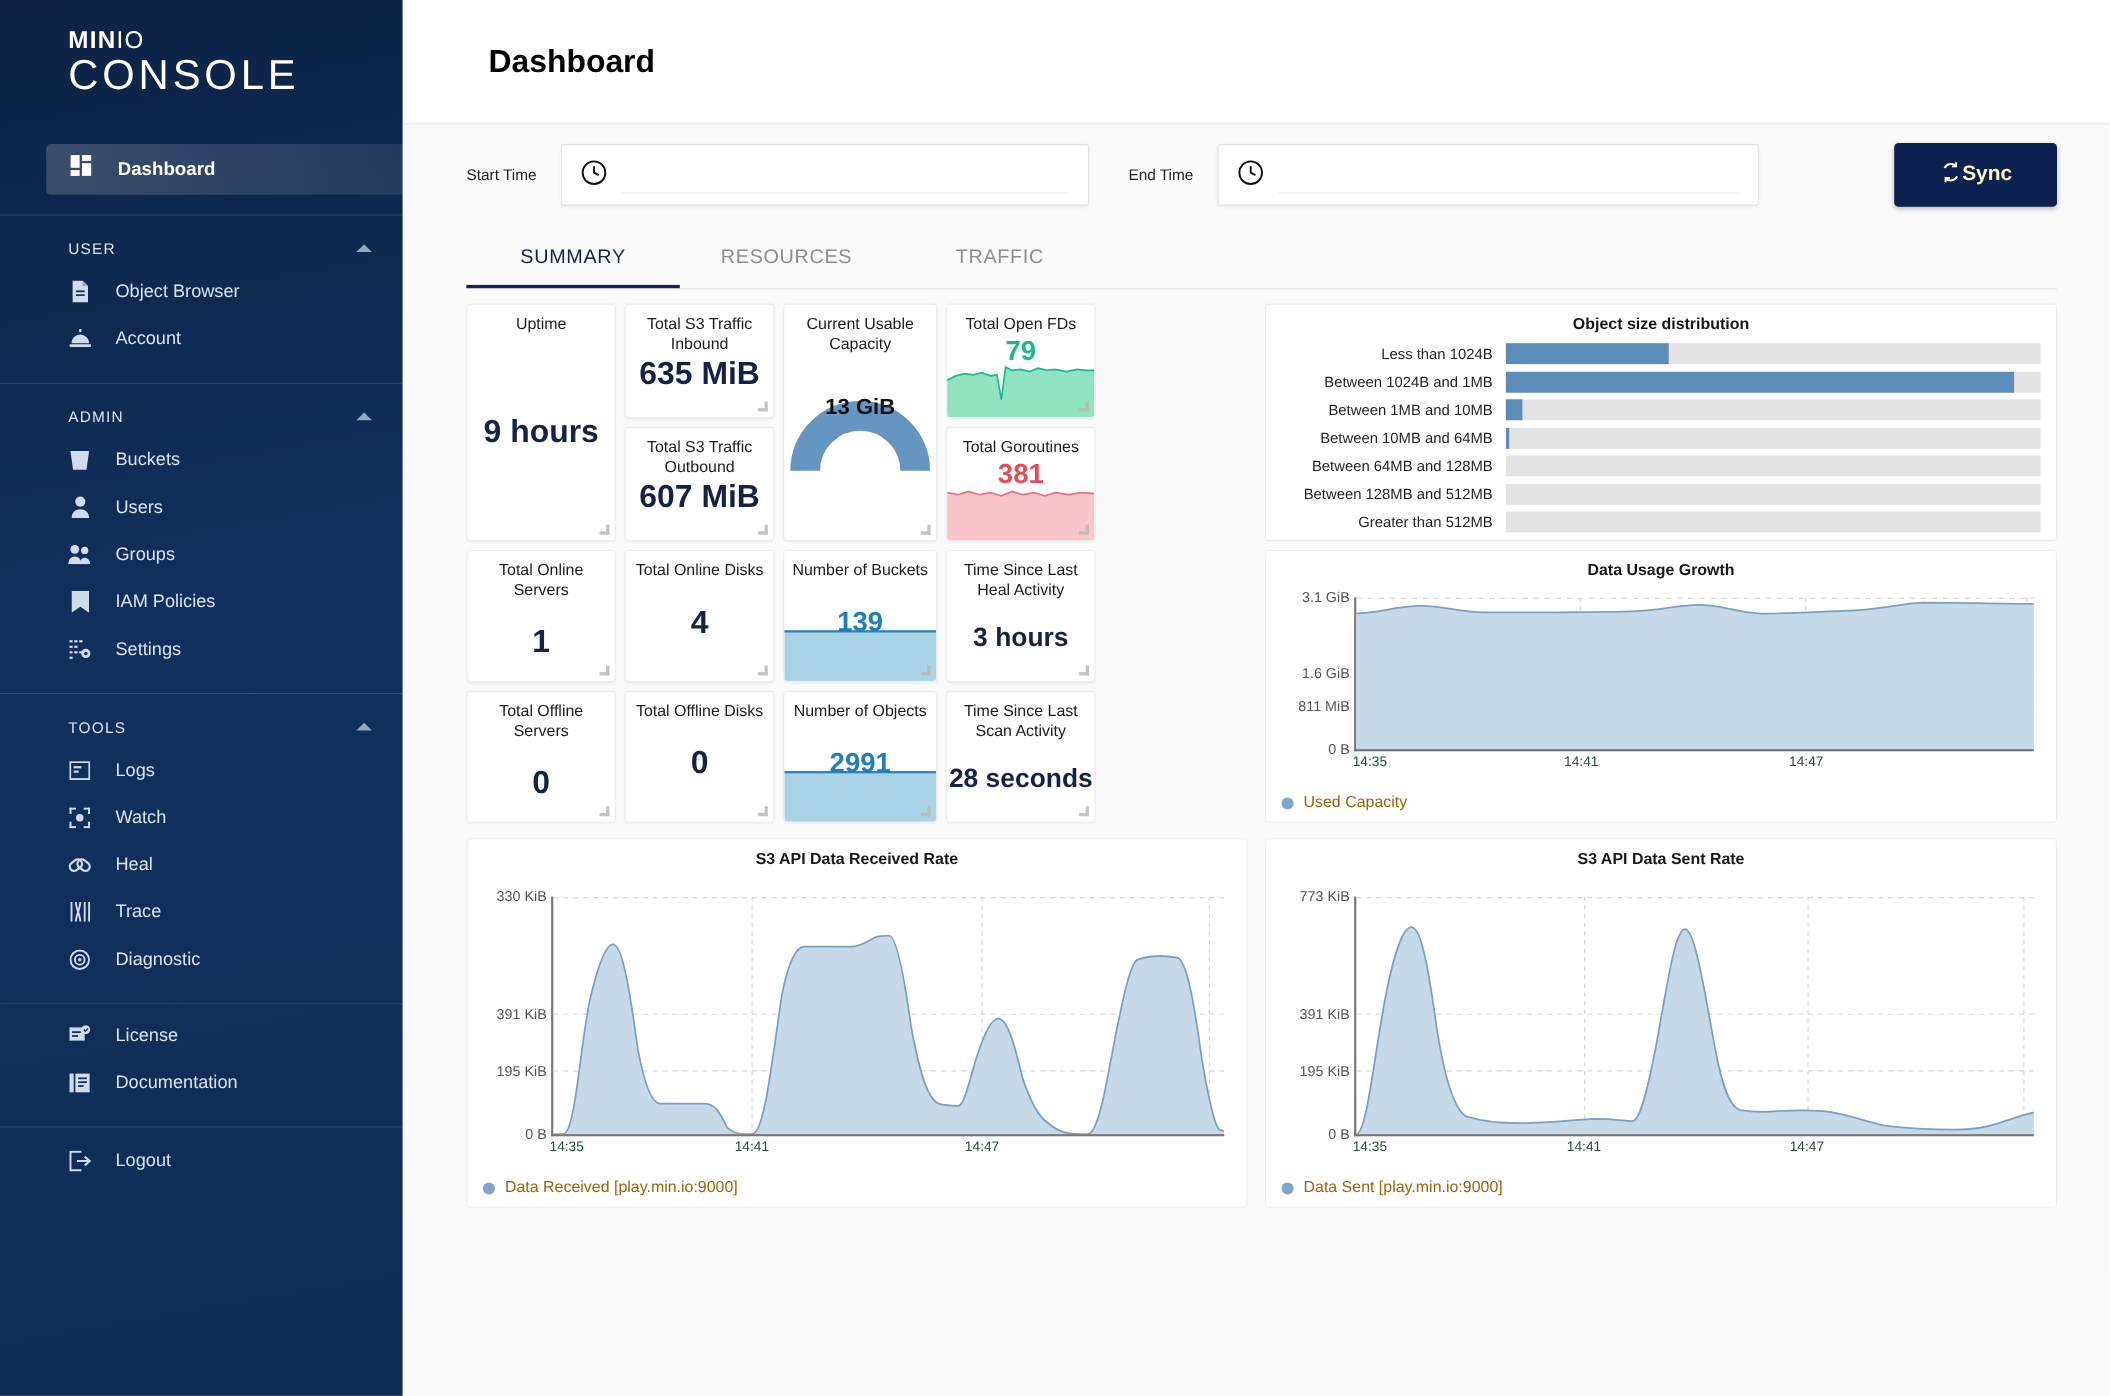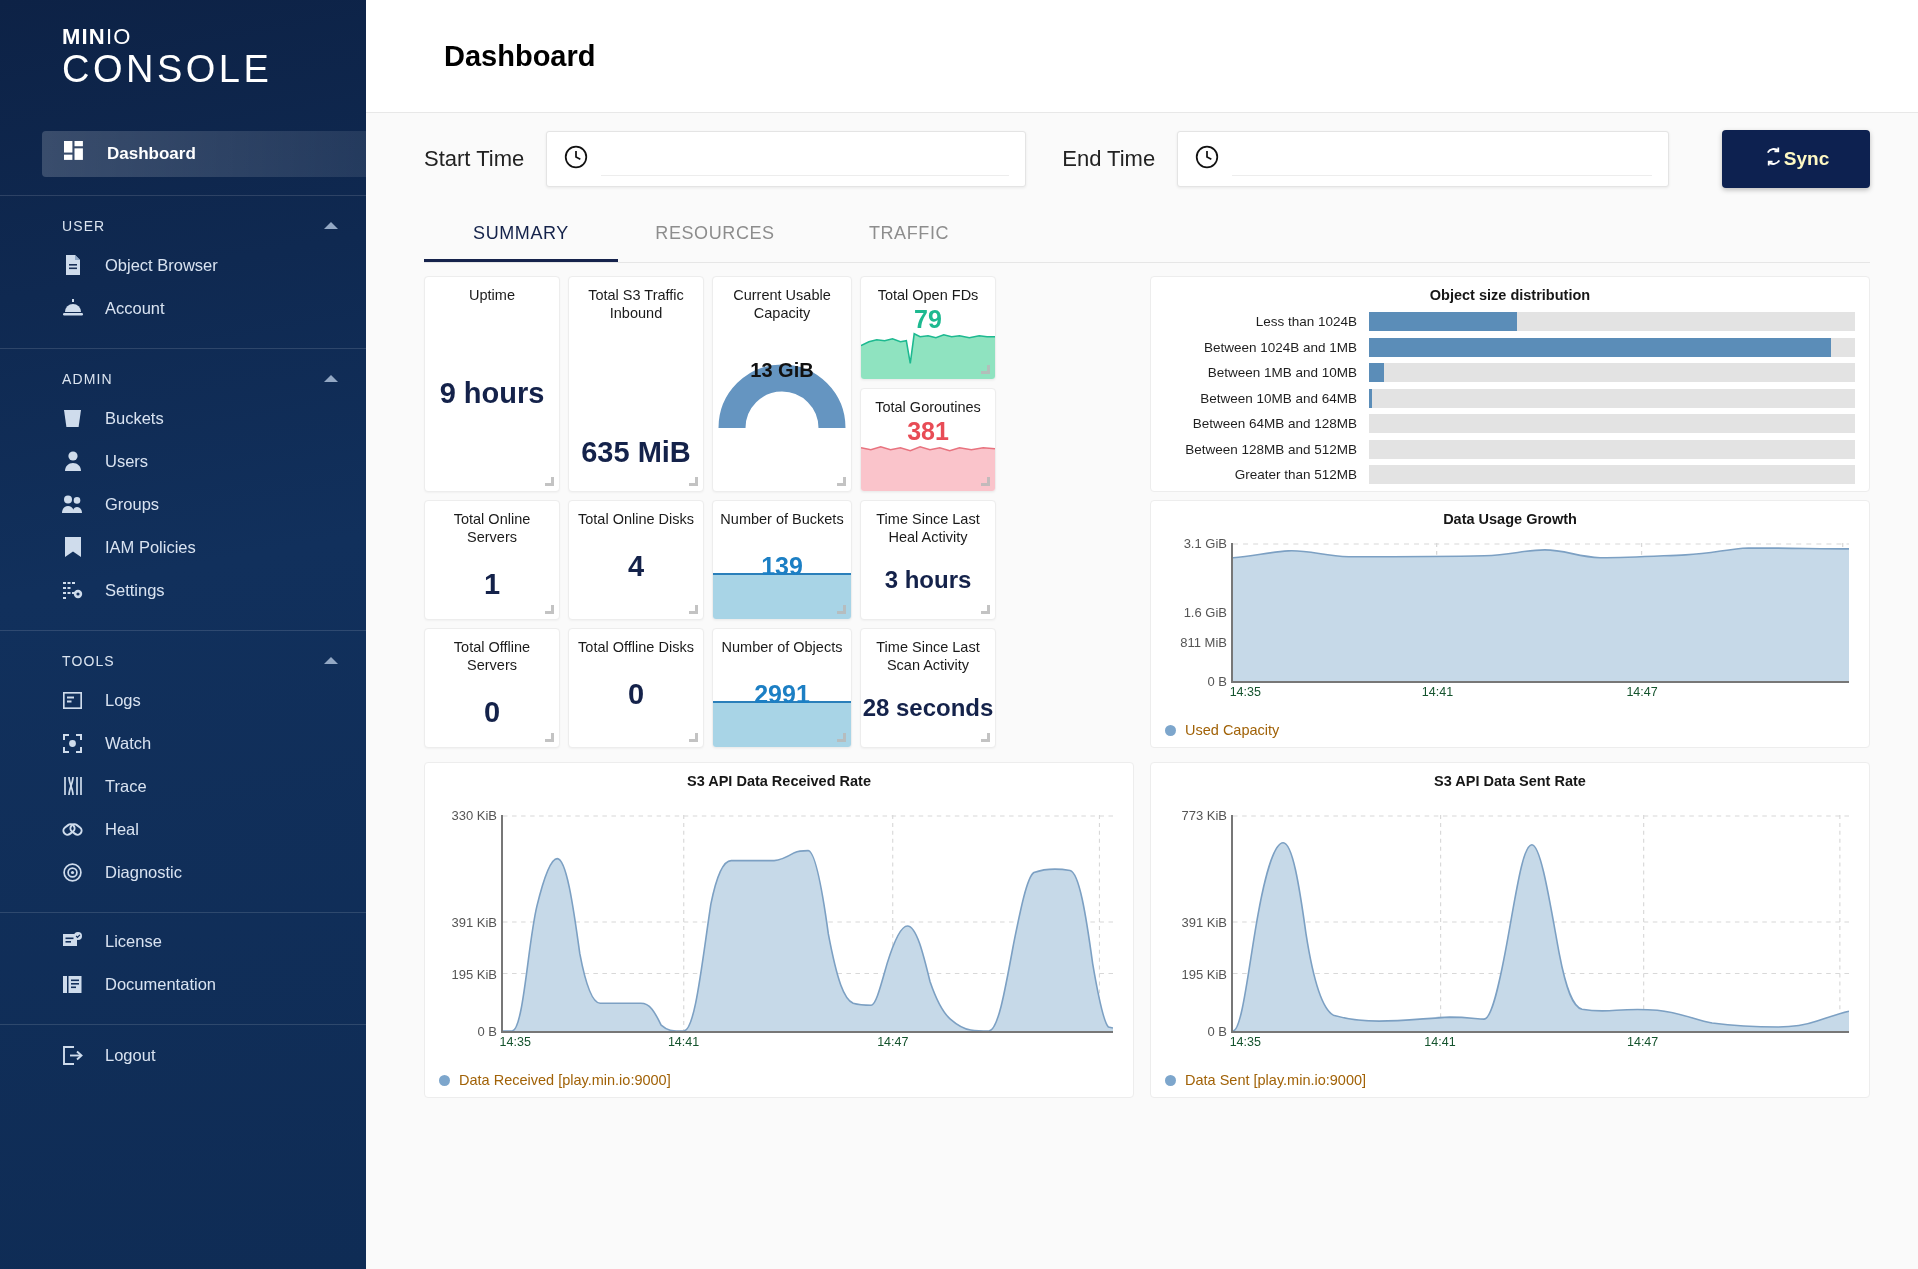--- a/index.html
+++ b/index.html
@@ -49,21 +49,21 @@
   #topbar {
     height: 113px; background: #fff; border-bottom: 1px solid #e8e8e8;
     display: flex; align-items: center; padding-left: 78px; flex: 0 0 113px;
   }
   #topbar h1 { font-size: 29px; font-weight: 700; color: #000; }
 
   #content { flex: 1; padding: 0 48px 0 58px; overflow: hidden; }
 
   
   #timebar { display: flex; align-items: center; height: 92px; gap: 0; }
-  .tlabel { font-size: 22px; color: #222; font-weight: 400; }
+  .tlabel { font-size: 14px; color: #222; font-weight: 400; }
   .tfield {
     background: #fff; border: 1px solid #e4e4e4; border-radius: 3px;
     height: 56px; display: flex; align-items: center; padding: 0 16px;
     box-shadow: 0 1px 3px rgba(0,0,0,.07);
   }
   .tfield.start { width: 480px; margin-left: 22px; }
   .tfield.end   { width: 492px; margin-left: 22px; }
   .tfield .underline { flex: 1; height: 1px; background: #ededed; margin-left: 12px; align-self: flex-end; margin-bottom: 10px; }
   .tspacer { width: 36px; }
   #sync-btn {
@@ -304,42 +304,42 @@
               <rect x="13" y="17" width="6" height="2"></rect>
               <rect x="17" y="13" width="2" height="6"></rect>
             </g>
             <circle cx="9.5" cy="9.5" r="3.4" fill="#cfdcec"></circle>
           </svg>
       </span>
       <span>Watch</span>
     </div>
     <div class="nav-item">
       <span class="ico">
+        <svg width="21" height="19" viewBox="0 0 21 19">
+            <g fill="none" stroke="#cfdcec" stroke-width="2">
+              <rect x="1" y="5.5" width="12" height="8" rx="4" transform="rotate(-38 7 9.5)"></rect>
+              <rect x="8" y="5.5" width="12" height="8" rx="4" transform="rotate(38 14 9.5)"></rect>
+            </g>
+          </svg>
+      </span>
+      <span>Heal</span>
+    </div>
+    <div class="nav-item">
+      <span class="ico">
         <svg width="20" height="18" viewBox="0 0 20 18">
             <g stroke="#cfdcec" stroke-width="1.7" fill="none">
               <path d="M2 0v18"></path>
               <path d="M6 0c0 6 4 12 4 18"></path>
               <path d="M10 0c0 6-4 12-4 18"></path>
               <path d="M14 0v18"></path>
               <path d="M18 0v18"></path>
             </g>
           </svg>
       </span>
       <span>Trace</span>
-    </div>
-    <div class="nav-item">
-      <span class="ico">
-        <svg width="21" height="19" viewBox="0 0 21 19">
-            <g fill="none" stroke="#cfdcec" stroke-width="2">
-              <rect x="1" y="5.5" width="12" height="8" rx="4" transform="rotate(-38 7 9.5)"></rect>
-              <rect x="8" y="5.5" width="12" height="8" rx="4" transform="rotate(38 14 9.5)"></rect>
-            </g>
-          </svg>
-      </span>
-      <span>Heal</span>
     </div>
     <div class="nav-item">
       <span class="ico">
         <svg width="19" height="19" viewBox="0 0 19 19">
             <circle cx="9.5" cy="9.5" r="8.4" fill="none" stroke="#cfdcec" stroke-width="1.7"></circle>
             <circle cx="9.5" cy="9.5" r="4.4" fill="none" stroke="#cfdcec" stroke-width="1.7"></circle>
             <circle cx="9.5" cy="9.5" r="1.6" fill="#cfdcec"></circle>
           </svg>
       </span>
       <span>Diagnostic</span>
@@ -449,20 +449,25 @@
                 <span class="handle"></span>
               </div>
             </div>
 
             <div class="cell-b">
               <div class="card half">
                 <div class="c-title">Total S3 Traffic Inbound</div>
                 <div class="c-value">635 MiB</div>
                 <span class="handle"></span>
               </div>
+              <div class="card half">
+                <div class="c-title">Total S3 Traffic Outbound</div>
+                <div class="c-value">607 MiB</div>
+                <span class="handle"></span>
+              </div>
             </div>
 
             <div class="cell-c">
               <div class="card gauge-card">
                 <div class="c-title">Current Usable Capacity</div>
                 <div class="gauge-wrap">
                   <svg width="128" height="105" viewBox="0 0 128 105">
                     <path d="M8 100 A56 56 0 0 1 120 100" fill="none" stroke="#9a9a9a" stroke-width="2.2"></path>
                     <path d="M14 100 A50 50 0 0 1 114 100" fill="none" stroke="#6595c1" stroke-width="27"></path>
                   </svg>

